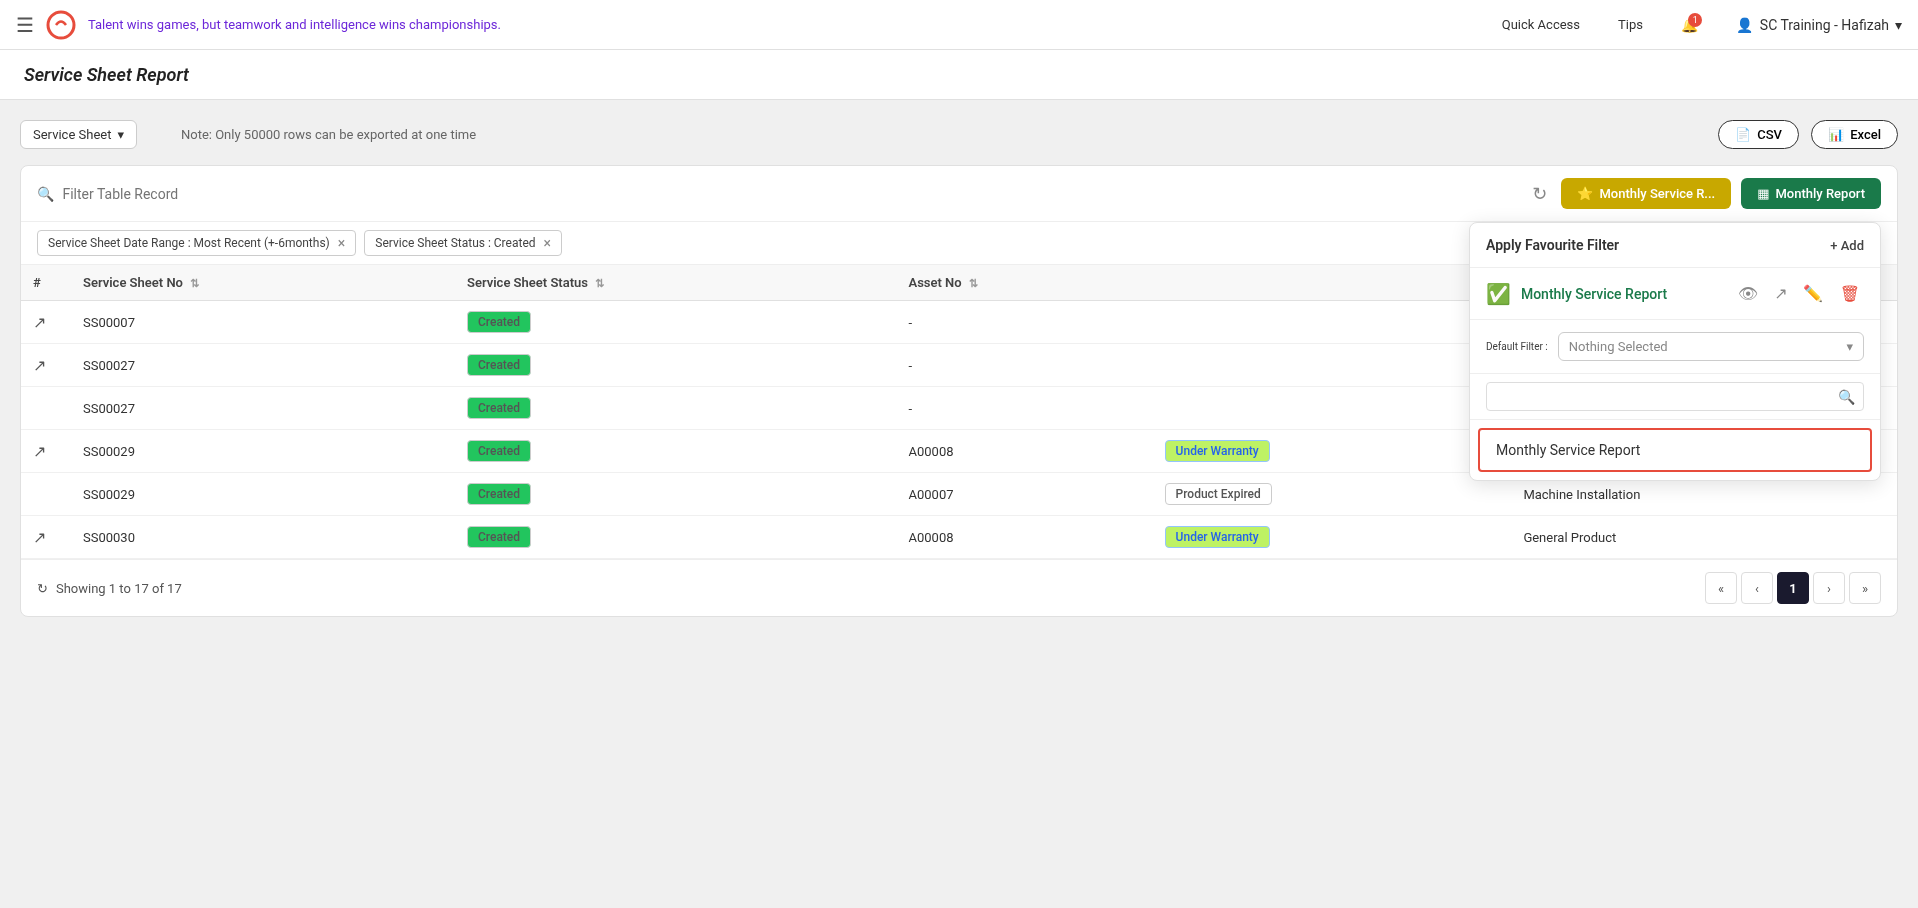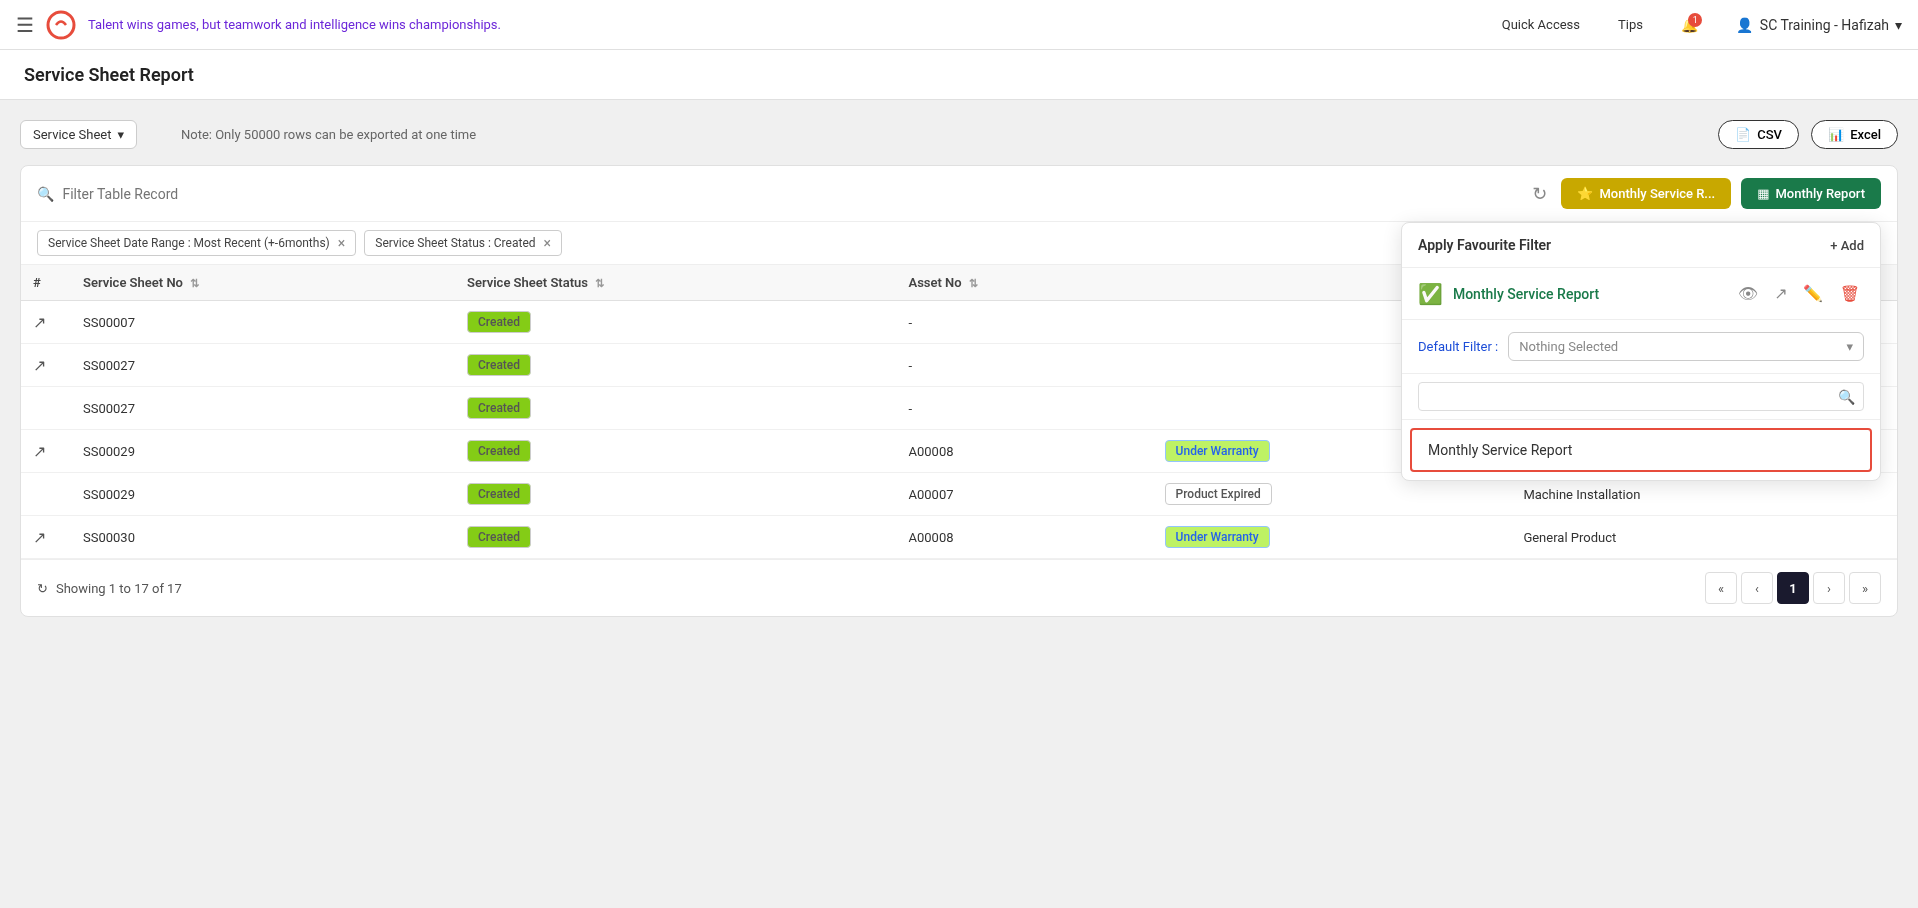--- a/index.html
+++ b/index.html
@@ -24,20 +24,21 @@
     .nav-link { color: #333; font-size: 13px; cursor: pointer; text-decoration: none; }
     .bell-icon { position: relative; cursor: pointer; }
     .bell-badge { position: absolute; top: -4px; right: -4px; background: #e74c3c; color: #fff; border-radius: 50%; width: 14px; height: 14px; font-size: 9px; display: flex; align-items: center; justify-content: center; }
     .user-menu { display: flex; align-items: center; gap: 6px; cursor: pointer; }
 
     
     .page-title-bar {
       background: #fff;
       padding: 14px 24px;
       border-bottom: 1px solid #e0e0e0;
+      font-style: italic;
     }
     .page-title {
       font-size: 18px;
       font-weight: 600;
       color: #222;
     }
 
     
     .main-content {
       padding: 20px 20px;
@@ -212,21 +213,21 @@
     .external-link { color: #555; cursor: pointer; font-size: 16px; }
 
     
     .badge {
       display: inline-block;
       padding: 3px 10px;
       border-radius: 4px;
       font-size: 12px;
       font-weight: 500;
     }
-    .badge-created { background: #84cc16; border: 1px solid #ccc; color: #555; }
+    .badge-created { background: #22c55e; border: 1px solid #ccc; color: #555; }
     .badge-under-warranty { background: #bef264; border: 1px solid #93c5fd; color: #2563eb; }
     .badge-warranty-expired { background: #fff; border: 1px solid #ccc; color: #555; }
 
     
     .table-footer {
       display: flex;
       align-items: center;
       padding: 12px 16px;
       border-top: 1px solid #eee;
     }
@@ -249,21 +250,21 @@
     .page-btn.active { background: #1a1a2e; color: #fff; border-color: #1a1a2e; font-weight: 600; }
 
     
     .fav-filter-overlay {
       position: absolute;
       top: 56px;
       right: 16px;
       background: #fff;
       border: 1px solid #e0e0e0;
       border-radius: 8px;
-      width: 480px;
+      width: 412px;
       box-shadow: 0 4px 20px rgba(0,0,0,0.12);
       z-index: 200;
       padding: 0;
     }
     .fav-filter-header {
       display: flex;
       align-items: center;
       justify-content: space-between;
       padding: 14px 16px;
       border-bottom: 1px solid #eee;
@@ -303,21 +304,21 @@
     .fav-action-btn.delete { color: #e74c3c; }
 
     
     .default-filter-row {
       display: flex;
       align-items: center;
       padding: 12px 16px;
       gap: 10px;
       border-bottom: 1px solid #eee;
     }
-    .default-filter-label { font-size: 13px; color: #1d4ed8; white-space: nowrap; }
+    .default-filter-label { font-size: 10px; color: #404040; white-space: nowrap; }
     .default-filter-select {
       flex: 1;
       display: flex;
       align-items: center;
       justify-content: space-between;
       border: 1px solid #ccc;
       border-radius: 6px;
       padding: 6px 10px;
       cursor: pointer;
       font-size: 13px;

